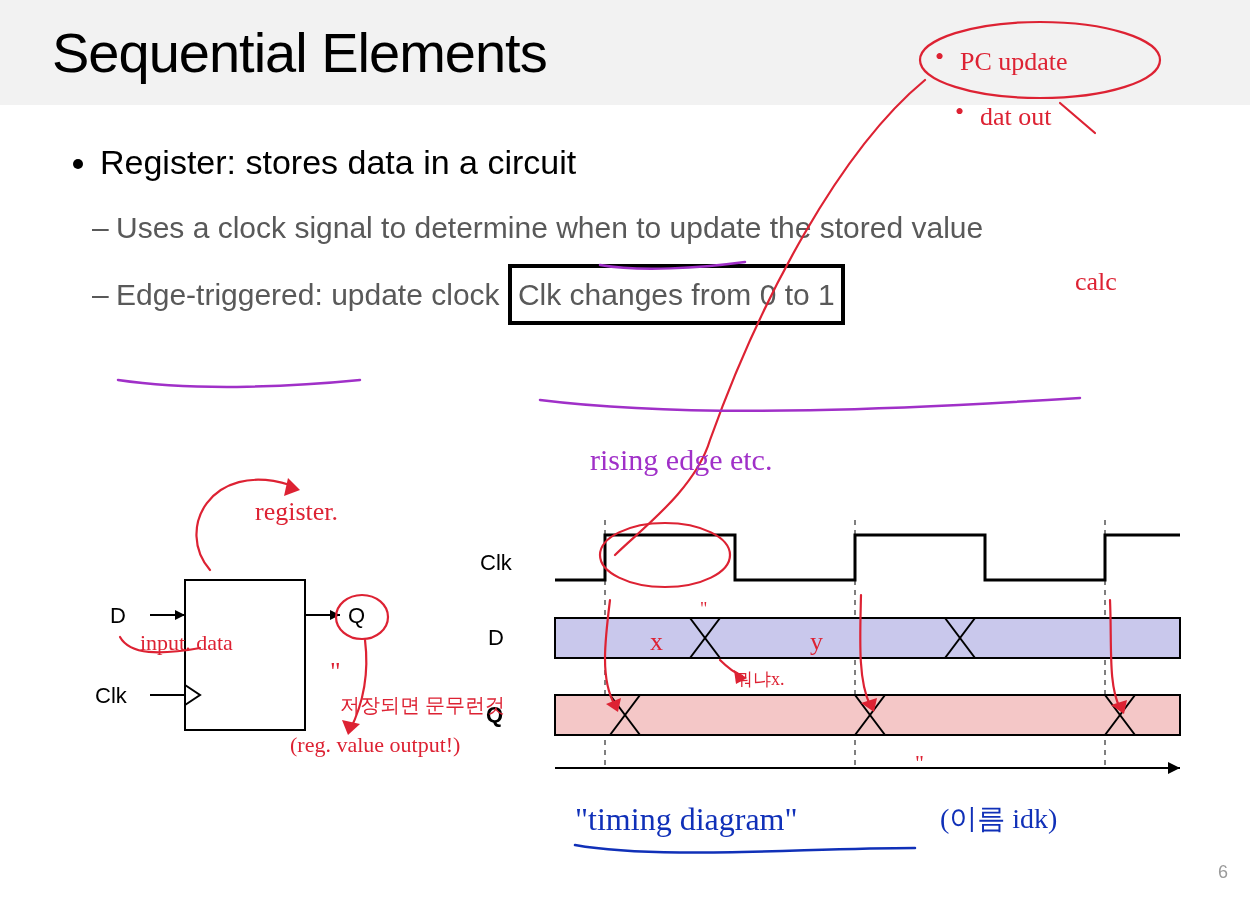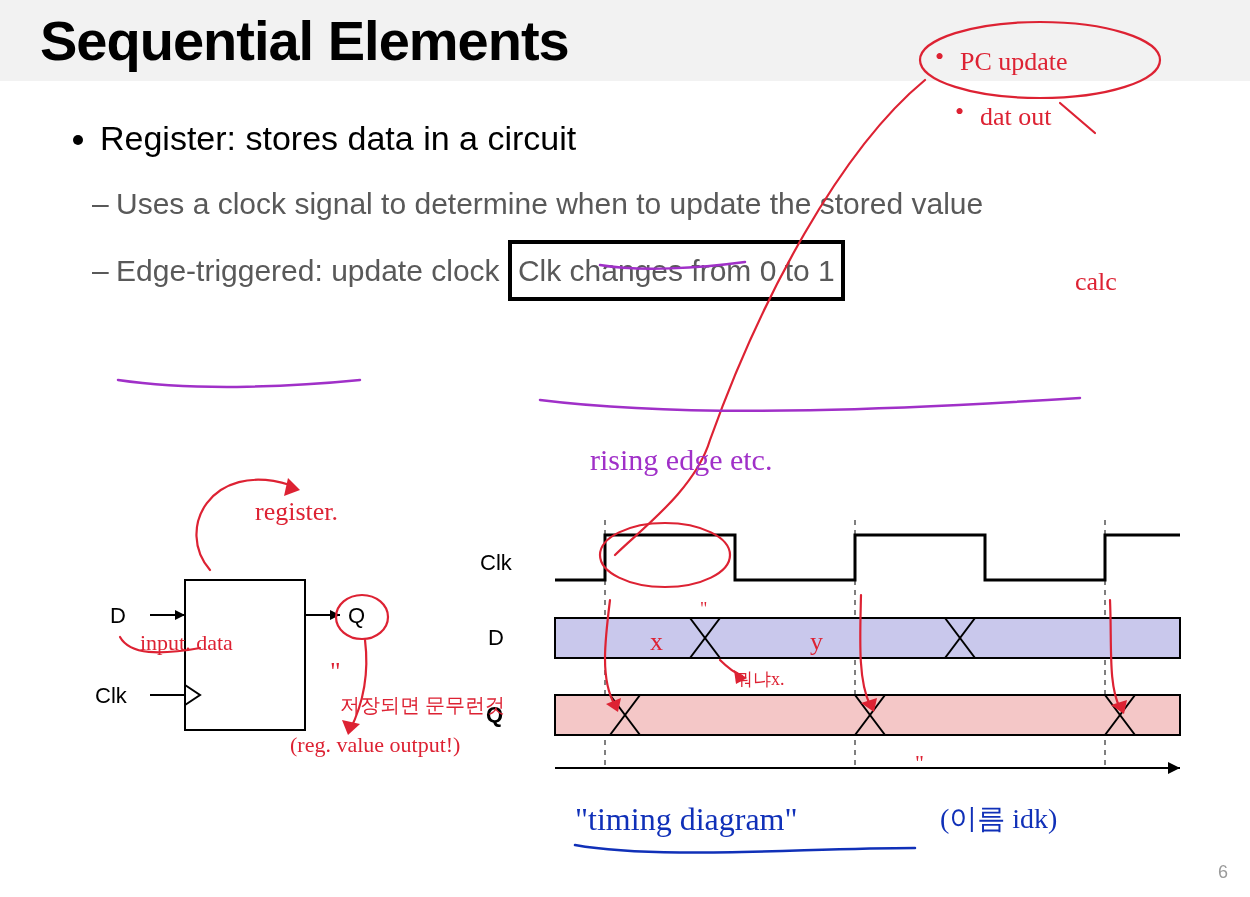--- a/index.html
+++ b/index.html
@@ -1,18 +1,18 @@
 <!DOCTYPE html>
 <html><head>
 <meta charset="utf-8">
 <style>
   html,body{margin:0;padding:0;width:1250px;height:897px;background:#fff;
     font-family:"Gill Sans","Gill Sans MT","Segoe UI",Arial,sans-serif;color:#000;position:relative;overflow:hidden}
   .title-bar{background:#f2f2f2;padding:8px 40px 8px 40px}
-  .title{font-size:56px;font-weight:700;margin:0;letter-spacing:-1px}
+  .title{font-size:56px;font-weight:400;margin:12px;letter-spacing:-1px}
   .body{padding:20px 60px 0 60px}
   ul.lvl1{list-style:disc;padding-left:40px;margin:0}
   ul.lvl1>li{font-size:34px;margin:18px 0 12px 0}
   ul.lvl2{list-style:none;padding-left:32px;margin:8px 0 0 0}
   ul.lvl2>li{font-size:30px;color:#595959;margin:26px 0;position:relative;padding-left:24px;line-height:1.35}
   ul.lvl2>li:before{content:"–";position:absolute;left:0;top:0}
   .boxed{border:4px solid #000000;padding:10px 6px}
   .pagenum{position:absolute;right:22px;bottom:14px;color:#9a9a9a;font-size:18px}
   svg{position:absolute}
   .hand-red{stroke:#d23; fill:none;stroke-width:2.2;stroke-linecap:round;stroke-linejoin:round}

